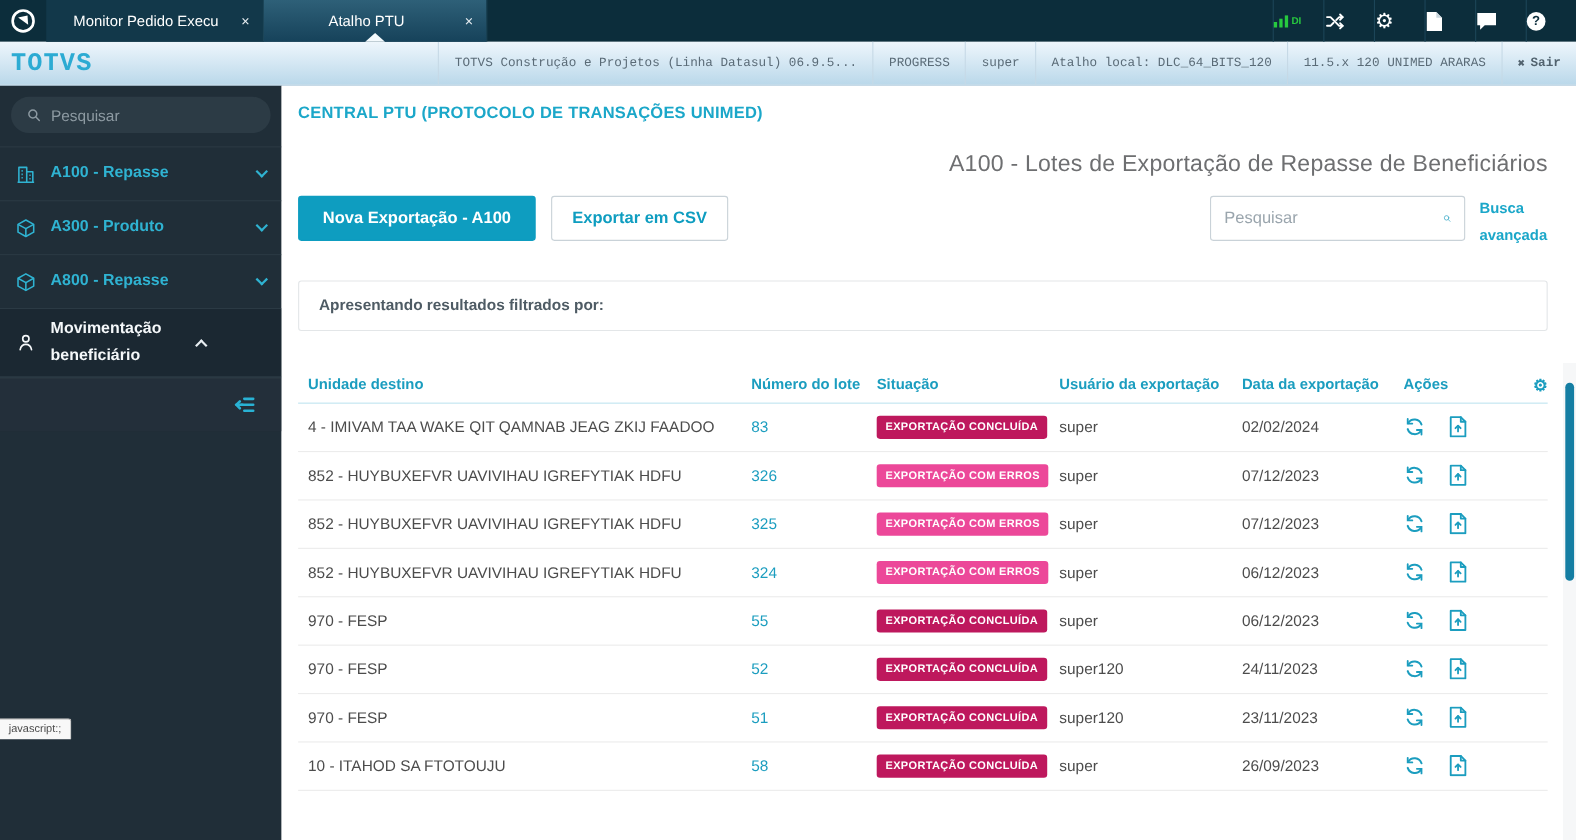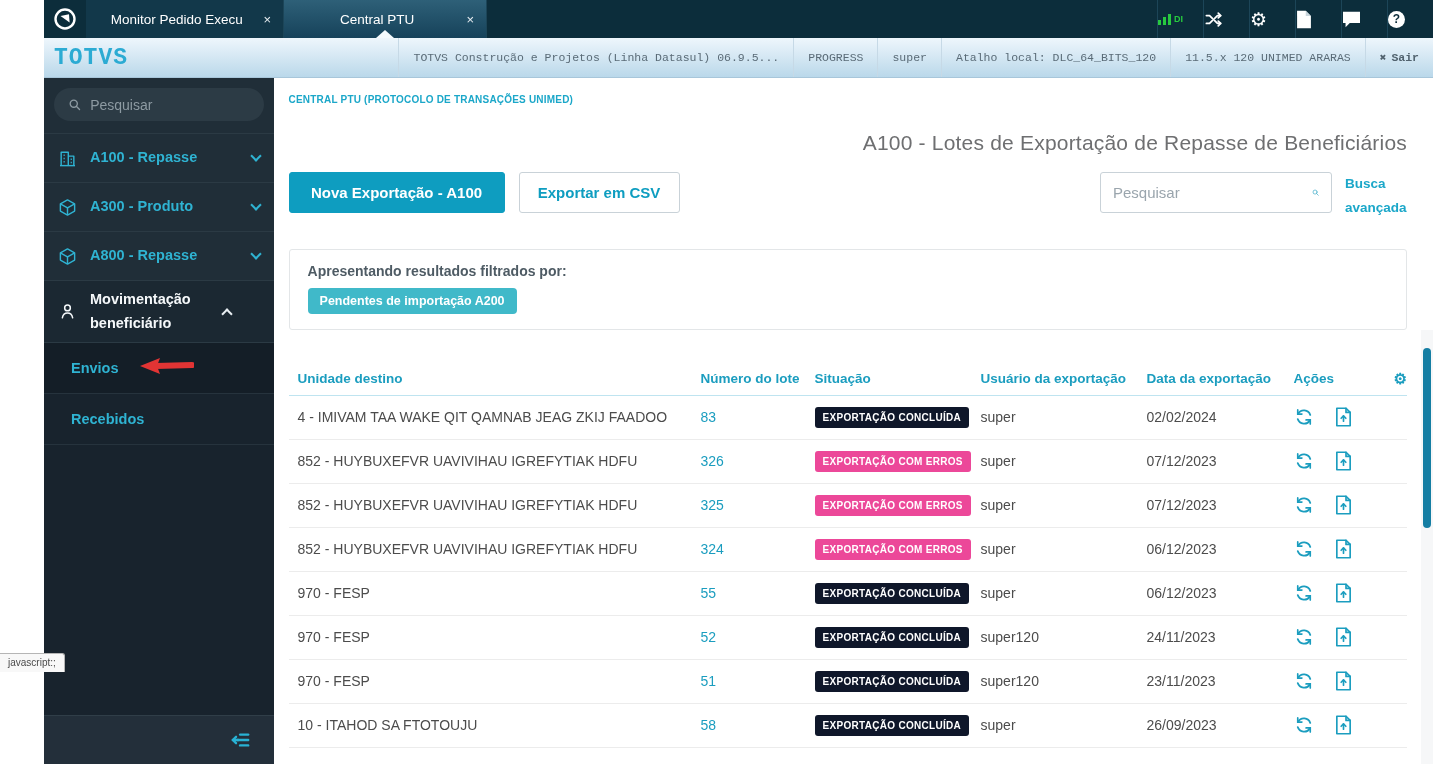--- a/index.html
+++ b/index.html
@@ -1,18 +1,18 @@
 <!DOCTYPE html>
 <html><head>
 <meta charset="utf-8">
 <style>
   * { margin:0; padding:0; box-sizing:border-box; }
   html,body { width:1433px; height:764px; overflow:hidden; background:#fff;
               font-family:"Liberation Sans", sans-serif; }
-  .app { position:relative; width:1433px; height:672px;padding-left:44px; }
+  .app { position:relative; width:1433px; height:672px; }
 
   
   .tabbar { display:flex; align-items:stretch; height:38px; background:#0c2d3b; }
   .logo-cell { width:42px; display:flex; align-items:center; justify-content:center; }
   .tab { width:198px; display:flex; align-items:center; background:#12384a;
          color:#fff; font-size:13.5px; position:relative; border-right:1px solid #1c4558;
          cursor:pointer; padding:0 12px; }
   .tab .tab-label { flex:1; text-align:center; white-space:nowrap; overflow:hidden; }
   .tab .tab-close { color:#e8eef2; font-size:13px; margin-left:8px; }
   .tab.active { background:linear-gradient(#2e6078,#16425a); width:203px; }
@@ -62,21 +62,21 @@
   .subpanel { background:#18232d; flex:1; display:flex; flex-direction:column; }
   .sub-item { padding:17px 0 17px 27px; color:#2fb3d2; font-size:14.5px; font-weight:bold;
               border-bottom:1px solid #26333d; cursor:pointer; position:relative; }
   .sub-item.active { background:#141e27; }
   .annot-arrow { position:absolute; left:92px; top:12px; }
   .side-bottom { height:49px; background:#232f3a; border-top:1px solid #303e48;
                  display:flex; align-items:center; justify-content:flex-end; padding-right:22px; }
 
   
   .main { flex:1; background:#fff; padding:16px 26px 0 15px; position:relative; }
-  .breadcrumb { color:#1ba7c9; font-size:10px; font-weight:bold; letter-spacing:.2px; cursor:pointer; }
+  .breadcrumb { color:#1ba7c9; font-size:15px; font-weight:bold; letter-spacing:.2px; cursor:pointer; }
   .page-title { margin-top:26px; color:#6e6f71; font-size:21px; font-weight:300; letter-spacing:.2px;text-align:right; }
   .btn-row { margin-top:17px; display:flex; align-items:flex-start; }
   .btn { height:41px; border-radius:3px; font-size:15px; font-weight:bold;
          display:flex; align-items:center; justify-content:center; cursor:pointer;
          font-family:"Liberation Sans",sans-serif; }
   .btn.primary { background:#0e9dc0; color:#fff; width:216px; border:1px solid #0e9dc0; }
   .btn.secondary { background:#fff; color:#0e9dc0; width:161px; border:1px solid #c9d2d8; margin-left:14px; }
   .search-area { margin-left:auto; display:flex; gap:13px; }
   .main-search { width:232px; height:41px; border:1px solid #c9d2d8; border-radius:3px;
                  display:flex; align-items:center; padding:0 12px; }
@@ -99,21 +99,21 @@
   .thead { height:33px; color:#1b9dbf; font-size:13.5px; font-weight:bold;
            border-bottom:1px solid #bfe4f0; }
   .thead .gearcol { text-align:right; }
   .table-gear { color:#1b9dbf; font-size:15px; cursor:pointer; }
   .trow { height:44px; border-bottom:1px solid #ececec; font-size:14px; color:#4c4c4c; }
   .td.unit { padding-left:9px; white-space:nowrap; overflow:hidden; }
   .thead .col-unit { padding-left:9px; }
   .lot-link { color:#1b9dbf; cursor:pointer; text-decoration:none; }
   .badge { display:inline-block; color:#fff; font-size:10px; font-weight:bold;
            padding:5px 8px; border-radius:3px; letter-spacing:.3px; white-space:nowrap; }
-  .badge.success { background:#0f172a; }
+  .badge.success { background:#be185d; }
   .badge.error { background:#ec4899; }
   .actions { display:flex; gap:21px; align-items:center; }
   .act-icon { cursor:pointer; display:flex; }
 
   
   .scroll-track { position:absolute; right:0; top:330px; width:12px; height:434px; background:#f6f7f8; }
   .scroll-thumb { position:absolute; top:18px; left:2px; width:8px; height:180px;
                   background:#157ea3; border-radius:4px; }
 
   
@@ -131,21 +131,21 @@
       <svg width="24" height="24" viewBox="0 0 24 24">
           <circle cx="12" cy="12" r="9.5" fill="none" stroke="#fff" stroke-width="2.4"></circle>
           <path d="M7.5 9 L16 7.2 L16.6 15.5 Z" fill="#fff"></path>
         </svg>
     </div>
     <div class="tab">
       <span class="tab-label">Monitor Pedido Execu</span>
       <span class="tab-close">×</span>
     </div>
     <div class="tab active">
-      <span class="tab-label">Central PTU</span>
+      <span class="tab-label">Atalho PTU</span>
       <span class="tab-close">×</span>
       <span class="pointer"></span>
     </div>
     <div class="tabbar-right">
       <div class="icon-cell">
         <span class="sigwrap">
           <span class="sigbar sig1"></span>
             <span class="sigbar sig2"></span>
             <span class="sigbar sig3"></span>
         </span>
@@ -238,33 +238,20 @@
       </div>
       <div class="side-item expanded" style="min-height:62px;">
         <svg width="19" height="19" viewBox="0 0 24 24" fill="none" stroke="#f5f8fa" stroke-width="1.9" stroke-linecap="round">
             <circle cx="12" cy="7.5" r="3.6"></circle>
             <path d="M5.5 20c.8-4 3.3-6 6.5-6s5.7 2 6.5 6"></path>
           </svg>
         <span class="lbl" style="max-width:120px;">Movimentação beneficiário</span>
         <span class="chev up"></span>
       </div>
 
-      <div class="subpanel">
-        <div class="sub-item active">
-          <span>Envios</span>
-          <svg class="annot-arrow" width="58" height="22" viewBox="0 0 58 22">
-              <path d="M56 10 L20 11" stroke="#e23434" stroke-width="6" stroke-linecap="round"></path>
-              <path d="M4 11 L24 3 L21 11 L24 19 Z" fill="#e23434"></path>
-            </svg>
-        </div>
-        <div class="sub-item">
-          <span>Recebidos</span>
-        </div>
-        <div style="flex:1"></div>
-      </div>
 
       <div class="side-bottom">
         <svg width="22" height="18" viewBox="0 0 24 20" fill="none" stroke="#29b2d4" stroke-width="2.6" stroke-linecap="round">
             <path d="M11 4h9"></path>
             <path d="M8 10h12"></path>
             <path d="M11 16h9"></path>
             <path d="M9 10H3"></path>
             <path d="M6.5 6.5L3 10l3.5 3.5"></path>
           </svg>
       </div>
@@ -284,21 +271,20 @@
                 <circle cx="10.5" cy="10.5" r="7"></circle>
                 <path d="M16 16l5.5 5.5"></path>
               </svg>
           </div>
           <div class="adv-link">Busca avançada</div>
         </div>
       </div>
 
       <div class="filter-box">
         <div class="filter-label">Apresentando resultados filtrados por:</div>
-        <span class="filter-chip">Pendentes de importação A200</span>
       </div>
 
       <div class="dtable">
         <div class="thead">
           <div class="col-unit">Unidade destino</div>
           <div>Número do lote</div>
           <div>Situação</div>
           <div>Usuário da exportação</div>
           <div>Data da exportação</div>
           <div>Ações</div>

